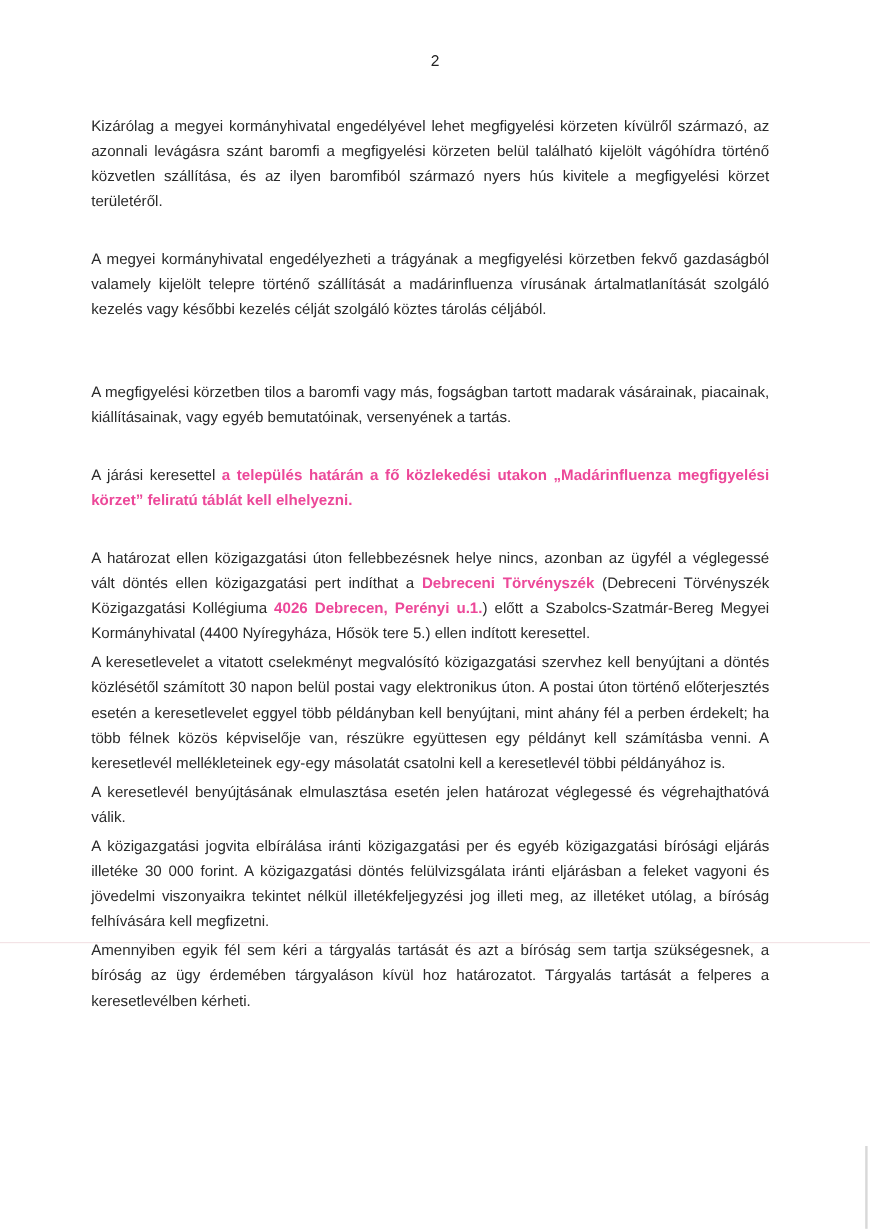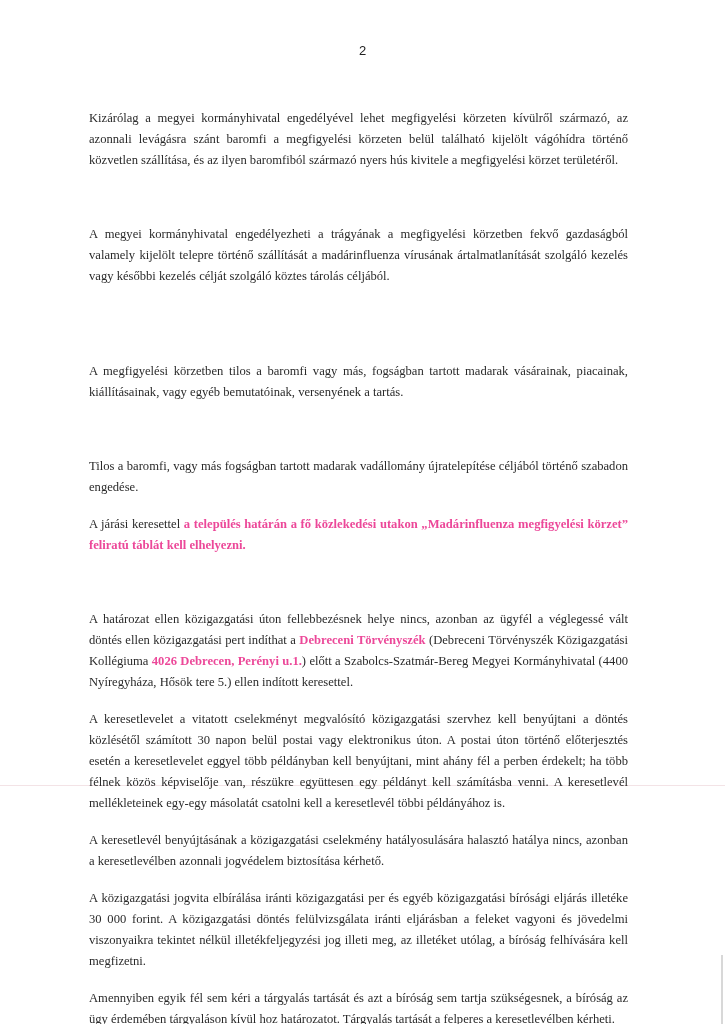--- a/index.html
+++ b/index.html
@@ -8,21 +8,21 @@
     font-family: "Liberation Sans", sans-serif; color: #2a2a2a;
   }
   .page-number {
     position: absolute; top: 43px; left: 0; width: 725px; text-align: center;
     font-size: 13px; color: #222;
   }
   .content {
     position: absolute; top: 92px; left: 73px; width: 571px;
     font-size: 12.6px; line-height: 21px;
   }
-  .content p { margin: 16px; text-align: justify; font-family: Liberation Serif, serif; }
+  .content p { margin: 3px; text-align: justify; }
   .gap { height: 21px; }
   .shift-left { margin-left: -3px !important; }
   b { font-weight: bold; color: #ec4899; }
   .right-edge {
     position: absolute; right: 2px; top: 955px; width: 2px; height: 69px;
     background: #d8d8d8;
   }
   .pink-line {
     position: absolute; left: 0; top: 785px; width: 725px; height: 1px;
     background: #f3e3e6;
@@ -37,22 +37,21 @@
 <div class="right-edge"></div>
 
 <div class="content">
   <p>Kizárólag a megyei kormányhivatal engedélyével lehet megfigyelési körzeten kívülről származó, az azonnali levágásra szánt baromfi a megfigyelési körzeten belül található kijelölt vágóhídra történő közvetlen szállítása, és az ilyen baromfiból származó nyers hús kivitele a megfigyelési körzet területéről.</p>
   <div class="gap"></div>
   <p>A megyei kormányhivatal engedélyezheti a trágyának a megfigyelési körzetben fekvő gazdaságból valamely kijelölt telepre történő szállítását a madárinfluenza vírusának ártalmatlanítását szolgáló kezelés vagy későbbi kezelés célját szolgáló köztes tárolás céljából.</p>
   <div class="gap"></div>
   <div class="gap"></div>
   <p>A megfigyelési körzetben tilos a baromfi vagy más, fogságban tartott madarak vásárainak, piacainak, kiállításainak, vagy egyéb bemutatóinak, versenyének a tartás.</p>
   <div class="gap"></div>
-  <p>Tilos a baromfi, vagy más fogságban tartott madarak vadállomány újratelepítése céljából történő szabadon engedése.</p>
   <p><span>A járási keresettel </span><b>a település határán a fő közlekedési utakon „Madárinfluenza megfigyelési körzet” feliratú táblát kell elhelyezni.</b></p>
   <div class="gap"></div>
   <p><span>A határozat ellen közigazgatási úton fellebbezésnek helye nincs, azonban az ügyfél a véglegessé vált döntés ellen közigazgatási pert indíthat a </span><b>Debreceni Törvényszék</b><span> (Debreceni Törvényszék Közigazgatási Kollégiuma </span><b>4026 Debrecen, Perényi u.1.</b><span>)  előtt a Szabolcs-Szatmár-Bereg Megyei Kormányhivatal (4400 Nyíregyháza, Hősök tere 5.) ellen indított keresettel.</span></p>
   <p>A keresetlevelet a vitatott cselekményt megvalósító közigazgatási szervhez kell benyújtani a döntés közlésétől számított 30 napon belül postai vagy elektronikus úton. A postai úton történő előterjesztés esetén a keresetlevelet eggyel több példányban kell benyújtani, mint ahány fél a perben érdekelt; ha több félnek közös képviselője van, részükre együttesen egy példányt kell számításba venni. A keresetlevél mellékleteinek egy-egy másolatát csatolni kell a keresetlevél többi példányához is.</p>
-  <p>A keresetlevél benyújtásának a közigazgatási cselekmény hatályosulására halasztó hatálya nincs, azonban a keresetlevélben azonnali jogvédelem biztosítása kérhető.</p>
+  <p>A keresetlevél benyújtásának elmulasztása esetén jelen határozat véglegessé és végrehajthatóvá válik.</p>
   <p>A közigazgatási jogvita elbírálása iránti közigazgatási per és egyéb közigazgatási bírósági eljárás illetéke 30 000 forint. A közigazgatási döntés felülvizsgálata iránti eljárásban a feleket vagyoni és jövedelmi viszonyaikra tekintet nélkül illetékfeljegyzési jog illeti meg, az illetéket utólag, a bíróság felhívására kell megfizetni.</p>
   <p>Amennyiben egyik fél sem kéri a tárgyalás tartását és azt a bíróság sem tartja szükségesnek, a bíróság az ügy érdemében tárgyaláson kívül hoz határozatot. Tárgyalás tartását a felperes a keresetlevélben kérheti.</p>
 
 </div>
 
 </body></html>

